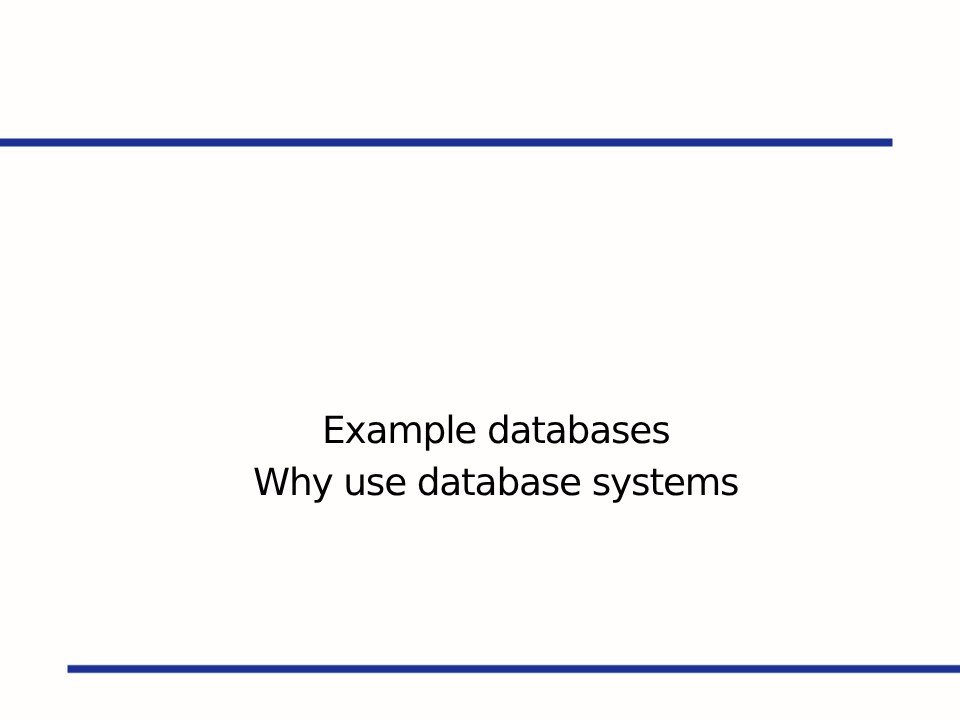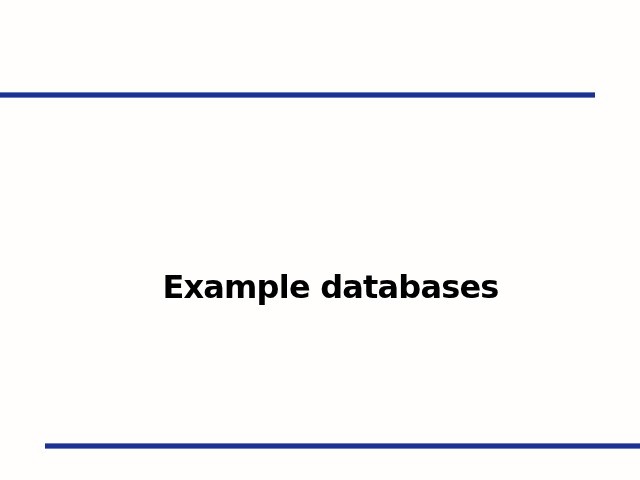--- a/index.html
+++ b/index.html
@@ -55,34 +55,35 @@
   }
   .body-block {
     position: absolute;
     top: 270px;
     left: 0;
     width: 640px;
     text-align: center;
     color: var(--text, #000000);
   }
   .body-line {
-    font-size: 32px;
+    font-size: 25px;
     line-height: 34.6px;
     letter-spacing: -0.8px;
-    font-weight: 700;
+    font-weight: 400;
     padding-left: 21px;
   }
 </style>
 </head>
 <body>
 
 <div class="slide">
 
   <div class="rule rule-top"></div>
 
 
   <div class="body-block">
     <div class="body-line">Example databases</div>
+    <div class="body-line">Why use database systems</div>
   </div>
 
   <div class="rule rule-bottom"></div>
 
 </div>
 
 </body></html>

